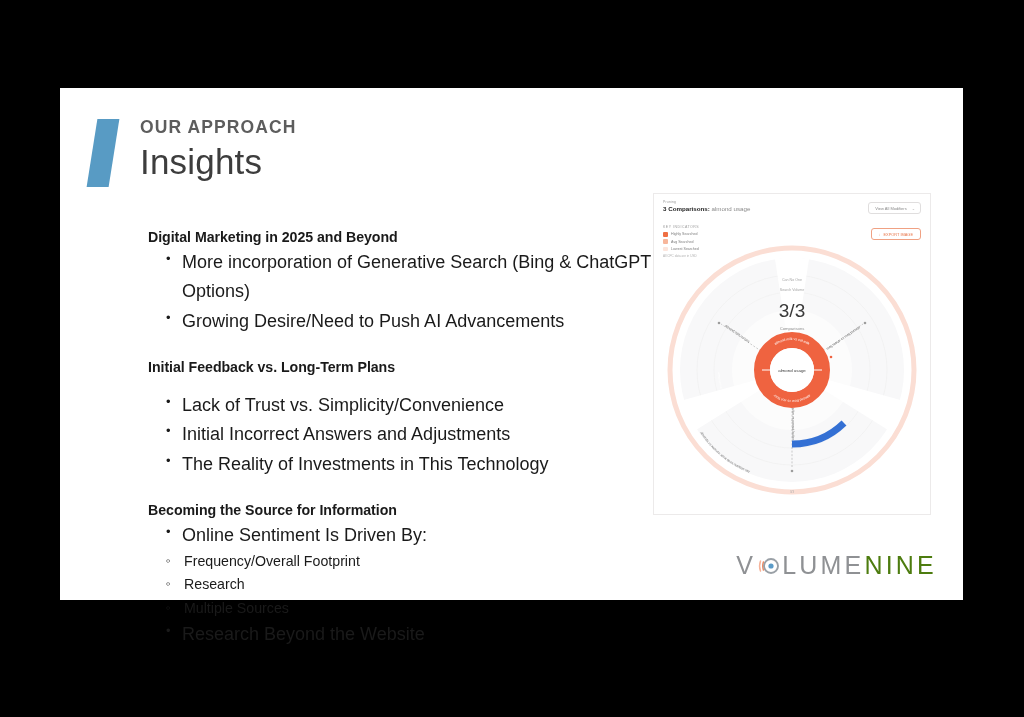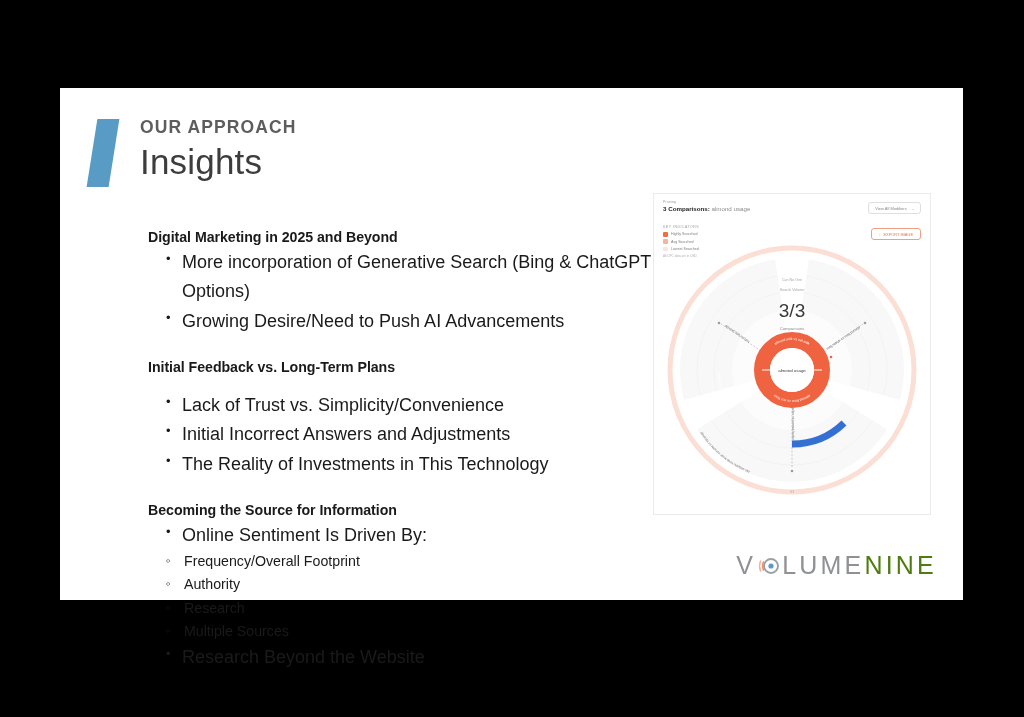--- a/index.html
+++ b/index.html
@@ -159,21 +159,20 @@
 
       <div class="gap-md"></div>
 
       <div class="sec">
         <div class="sec-head">Becoming the Source for Information</div>
         <ul class="lvl1">
           <li><span class="tx">Online Sentiment Is Driven By:</span></li>
         </ul>
         <ul class="lvl2">
           <li><span class="tx">Frequency/Overall Footprint</span></li>
-          <li><span class="tx">Authority</span></li>
           <li><span class="tx">Research</span></li>
           <li><span class="tx">Multiple Sources</span></li>
         </ul>
         <ul class="lvl1">
           <li><span class="tx">Research Beyond the Website</span></li>
         </ul>
       </div>
 
     </div>
 

